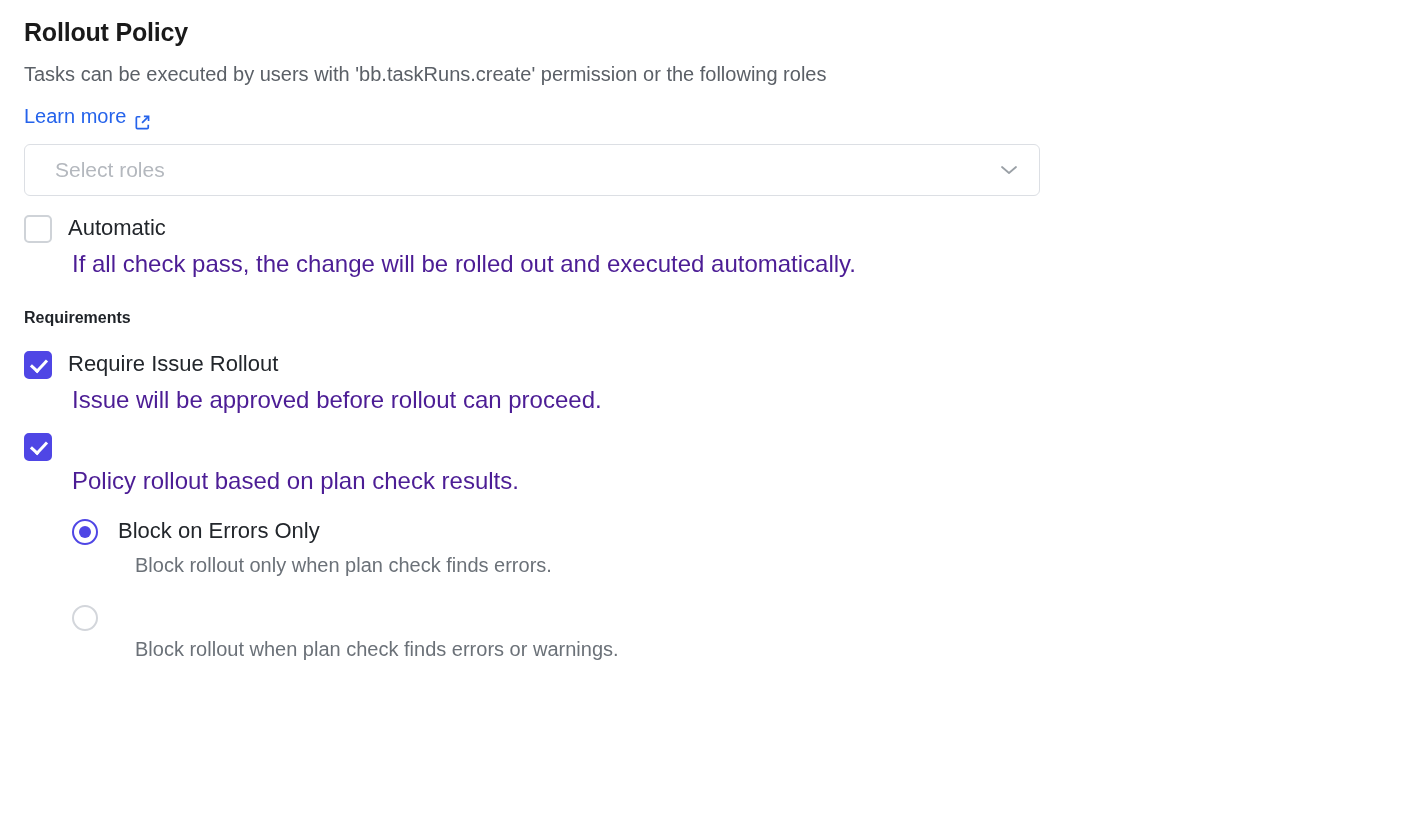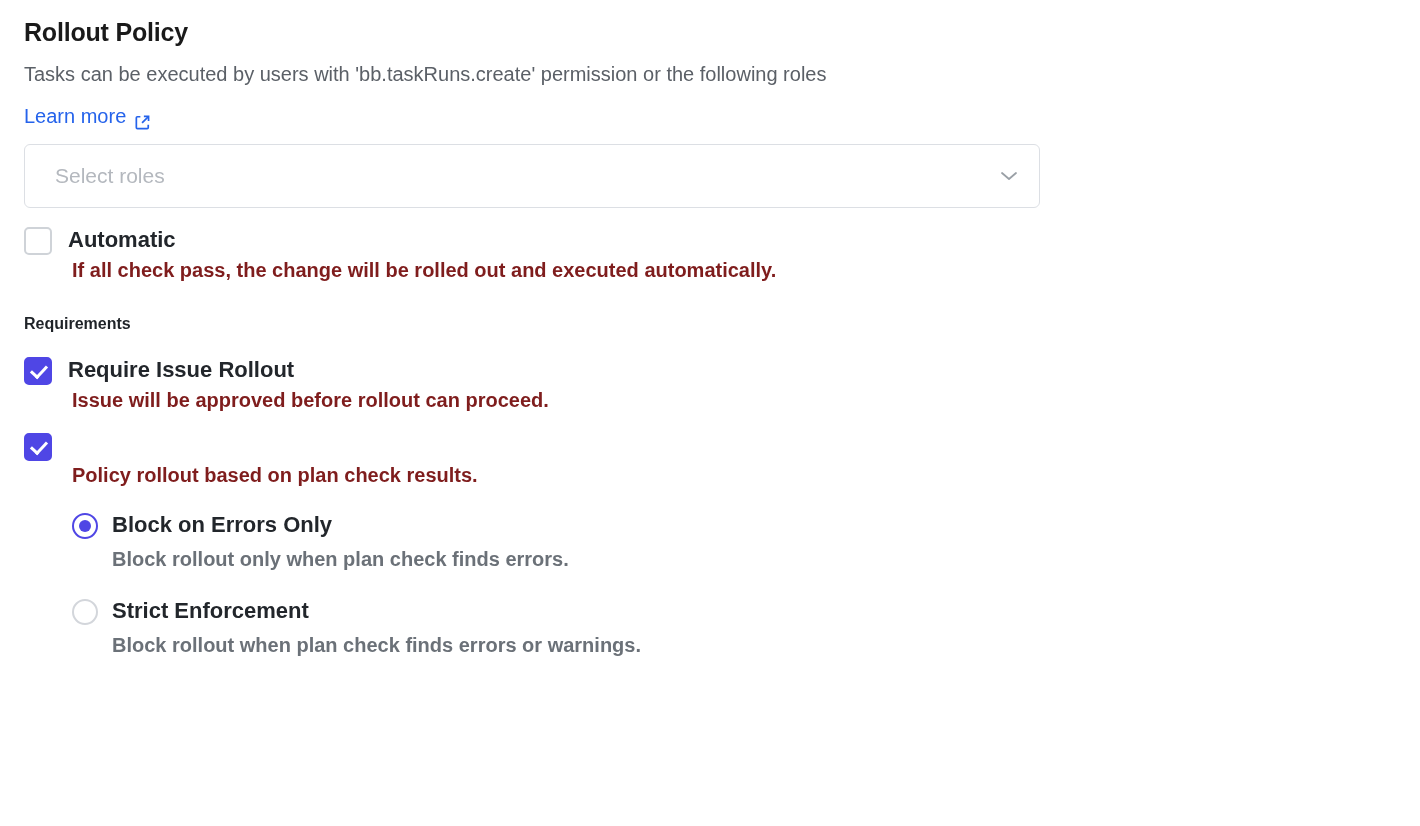--- a/index.html
+++ b/index.html
@@ -54,21 +54,21 @@
   .ext-icon {
     display: inline-block;
     width: 17px;
     height: 17px;
     position: relative;
     top: 2px;
   }
   .select-box {
     margin-top: 14px;
     width: 1016px;
-    height: 64px;
+    height: 52px;
     box-sizing: border-box;
     border: 1px solid #dcdfe4;
     border-radius: 6px;
     background: #fff;
     display: flex;
     align-items: center;
     justify-content: space-between;
     padding: 0 18px 0 30px;
     cursor: pointer;
   }
@@ -82,21 +82,20 @@
     color: #9aa0a6;
   }
 
   .row {
     display: flex;
     align-items: flex-start;
     gap: 16px;
   }
   .opt-block {
     margin-top: 16px;
-    font-weight: bold;
   }
   .checkbox {
     width: 28px;
     height: 28px;
     box-sizing: border-box;
     border: 2px solid #cfd3d8;
     border-radius: 5px;
     background: #fff;
     flex: none;
     margin-top: 3px;
@@ -117,40 +116,41 @@
     border: solid #ffffff;
     border-width: 0 3px 3px 0;
     transform: rotate(43deg);
   }
   .opt-label {
     font-size: 22px;
     color: #22262b;
     line-height: 32px;
   }
   .opt-help {
-    font-size: 20px;
-    color: #7f1d1d;
+    font-size: 24px;
+    color: #4c1d95;
     line-height: 28px;
     margin-left: 48px;
+    margin-top: 6px;
   }
   .section-head {
     font-size: 16px;
     font-weight: 700;
     color: #1f2328;
     margin-top: 26px;
     line-height: 28px;
   }
   .radio-group {
     margin-left: 48px;
     margin-top: 20px;
   }
   .radio-row {
     display: flex;
     align-items: flex-start;
-    gap: 14px;
+    gap: 20px;
   }
   .radio {
     width: 26px;
     height: 26px;
     box-sizing: border-box;
     border-radius: 50%;
     border: 2px solid #d3d6db;
     background: #fff;
     flex: none;
     margin-top: 4px;
@@ -174,21 +174,21 @@
   }
   .radio-label {
     font-size: 22px;
     color: #22262b;
     line-height: 32px;
   }
   .radio-help {
     font-size: 20px;
     color: #6b7178;
     line-height: 28px;
-    margin-left: 40px;
+    margin-left: 63px;
     margin-top: 4px;
   }
   .radio-item + .radio-item {
     margin-top: 22px;
   }
 </style>
 </head>
 <body>
 
 <div class="page">
@@ -247,20 +247,19 @@
         <div class="radio-row">
           <div class="radio selected"></div>
           <div class="radio-label">Block on Errors Only</div>
         </div>
         <div class="radio-help">Block rollout only when plan check finds errors.</div>
       </div>
 
       <div class="radio-item">
         <div class="radio-row">
           <div class="radio"></div>
-          <div class="radio-label">Strict Enforcement</div>
         </div>
         <div class="radio-help">Block rollout when plan check finds errors or warnings.</div>
       </div>
     </div>
   </div>
 
 </div>
 
 </body></html>

